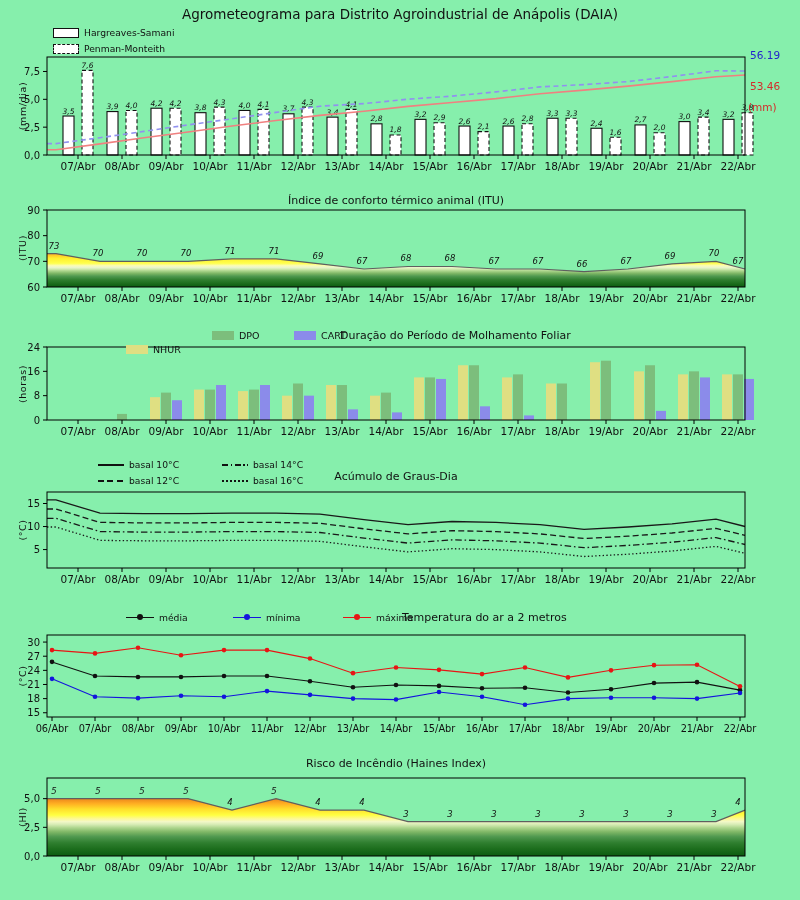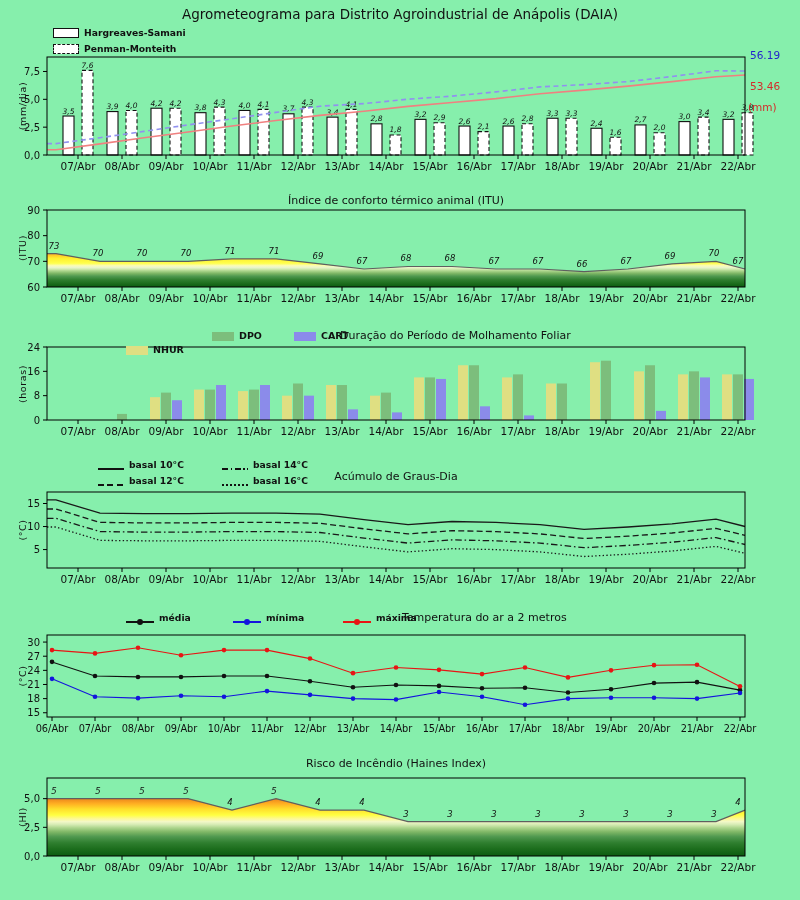--- a/index.html
+++ b/index.html
@@ -2,21 +2,21 @@
 <html><head>
 <meta charset="utf-8">
 <style>
   html,body{margin:0;padding:0;background:#fff;}
   .stage{position:relative;width:800px;height:900px;background:#86efac;overflow:hidden;
          font-family:"DejaVu Sans","Liberation Sans",sans-serif;color:#111;}
   .main-title{position:absolute;top:6px;left:0;width:800px;text-align:center;font-size:13.5px;}
   .ptitle{position:absolute;font-size:11px;white-space:nowrap;}
   .center{left:0;width:792px;text-align:center;}
   .vlab{position:absolute;transform:translate(-50%,-50%) rotate(-90deg);font-size:9.5px;letter-spacing:0.6px;white-space:nowrap;}
-  .legend-item{position:absolute;display:flex;align-items:flex-end;gap:5px;font-size:9.2px;white-space:nowrap;font-weight:bold;}
+  .legend-item{position:absolute;display:flex;align-items:center;gap:5px;font-size:9.2px;white-space:nowrap;}
   .sw-rect{display:inline-block;width:24px;height:8px;background:#fff;border:1.2px solid #111;}
   .sw-rect.dashed{border-style:dashed;}
   .sw-box{display:inline-block;width:22px;height:9px;background:var(--c,#999);}
   .sw-strip{display:inline-block;width:26px;height:2px;}
   .sw-strip.solid{background:#111;}
   .sw-strip.dashed{background:repeating-linear-gradient(90deg,#111 0 6px,transparent 6px 9.5px);}
   .sw-strip.dashdot{background:repeating-linear-gradient(90deg,#111 0 6px,transparent 6px 8.5px,#111 8.5px 10px,transparent 10px 12.5px);}
   .sw-strip.dotted{background:repeating-linear-gradient(90deg,#111 0 1.6px,transparent 1.6px 4px);}
   .sw-line{position:relative;display:inline-block;width:28px;height:1.8px;background:var(--c,#111);}
   .sw-line i{position:absolute;left:50%;top:50%;width:6px;height:6px;border-radius:50%;

